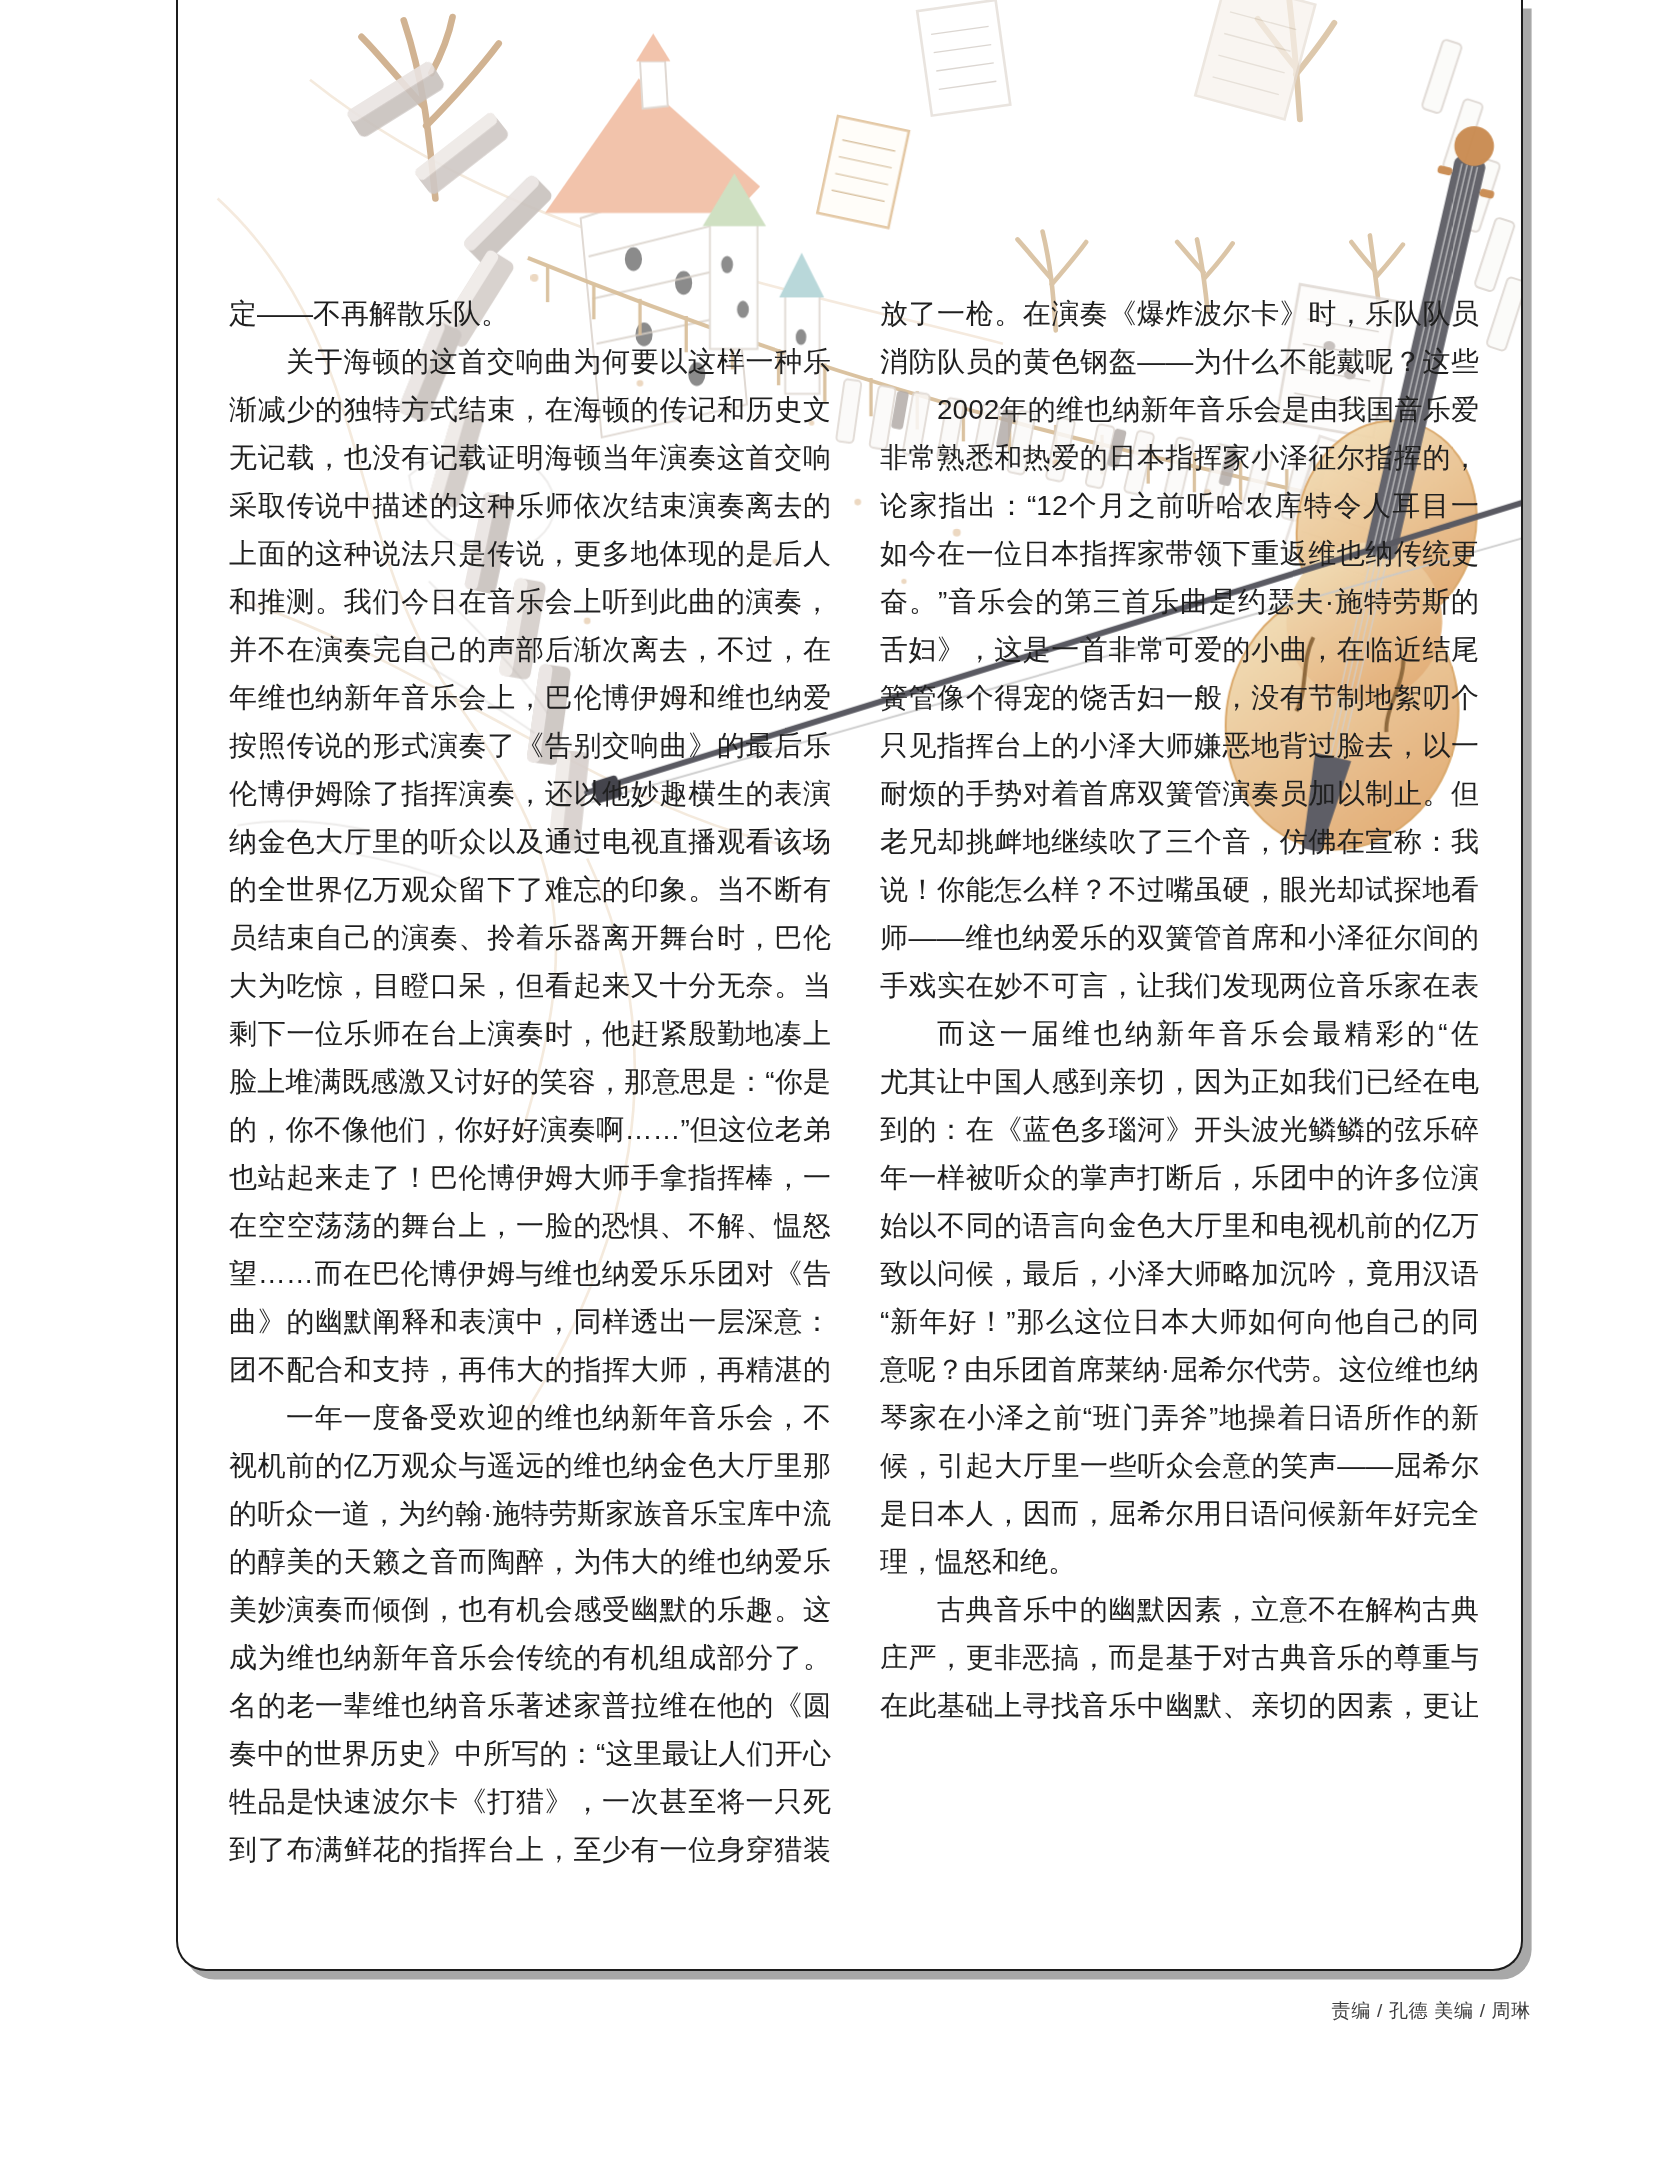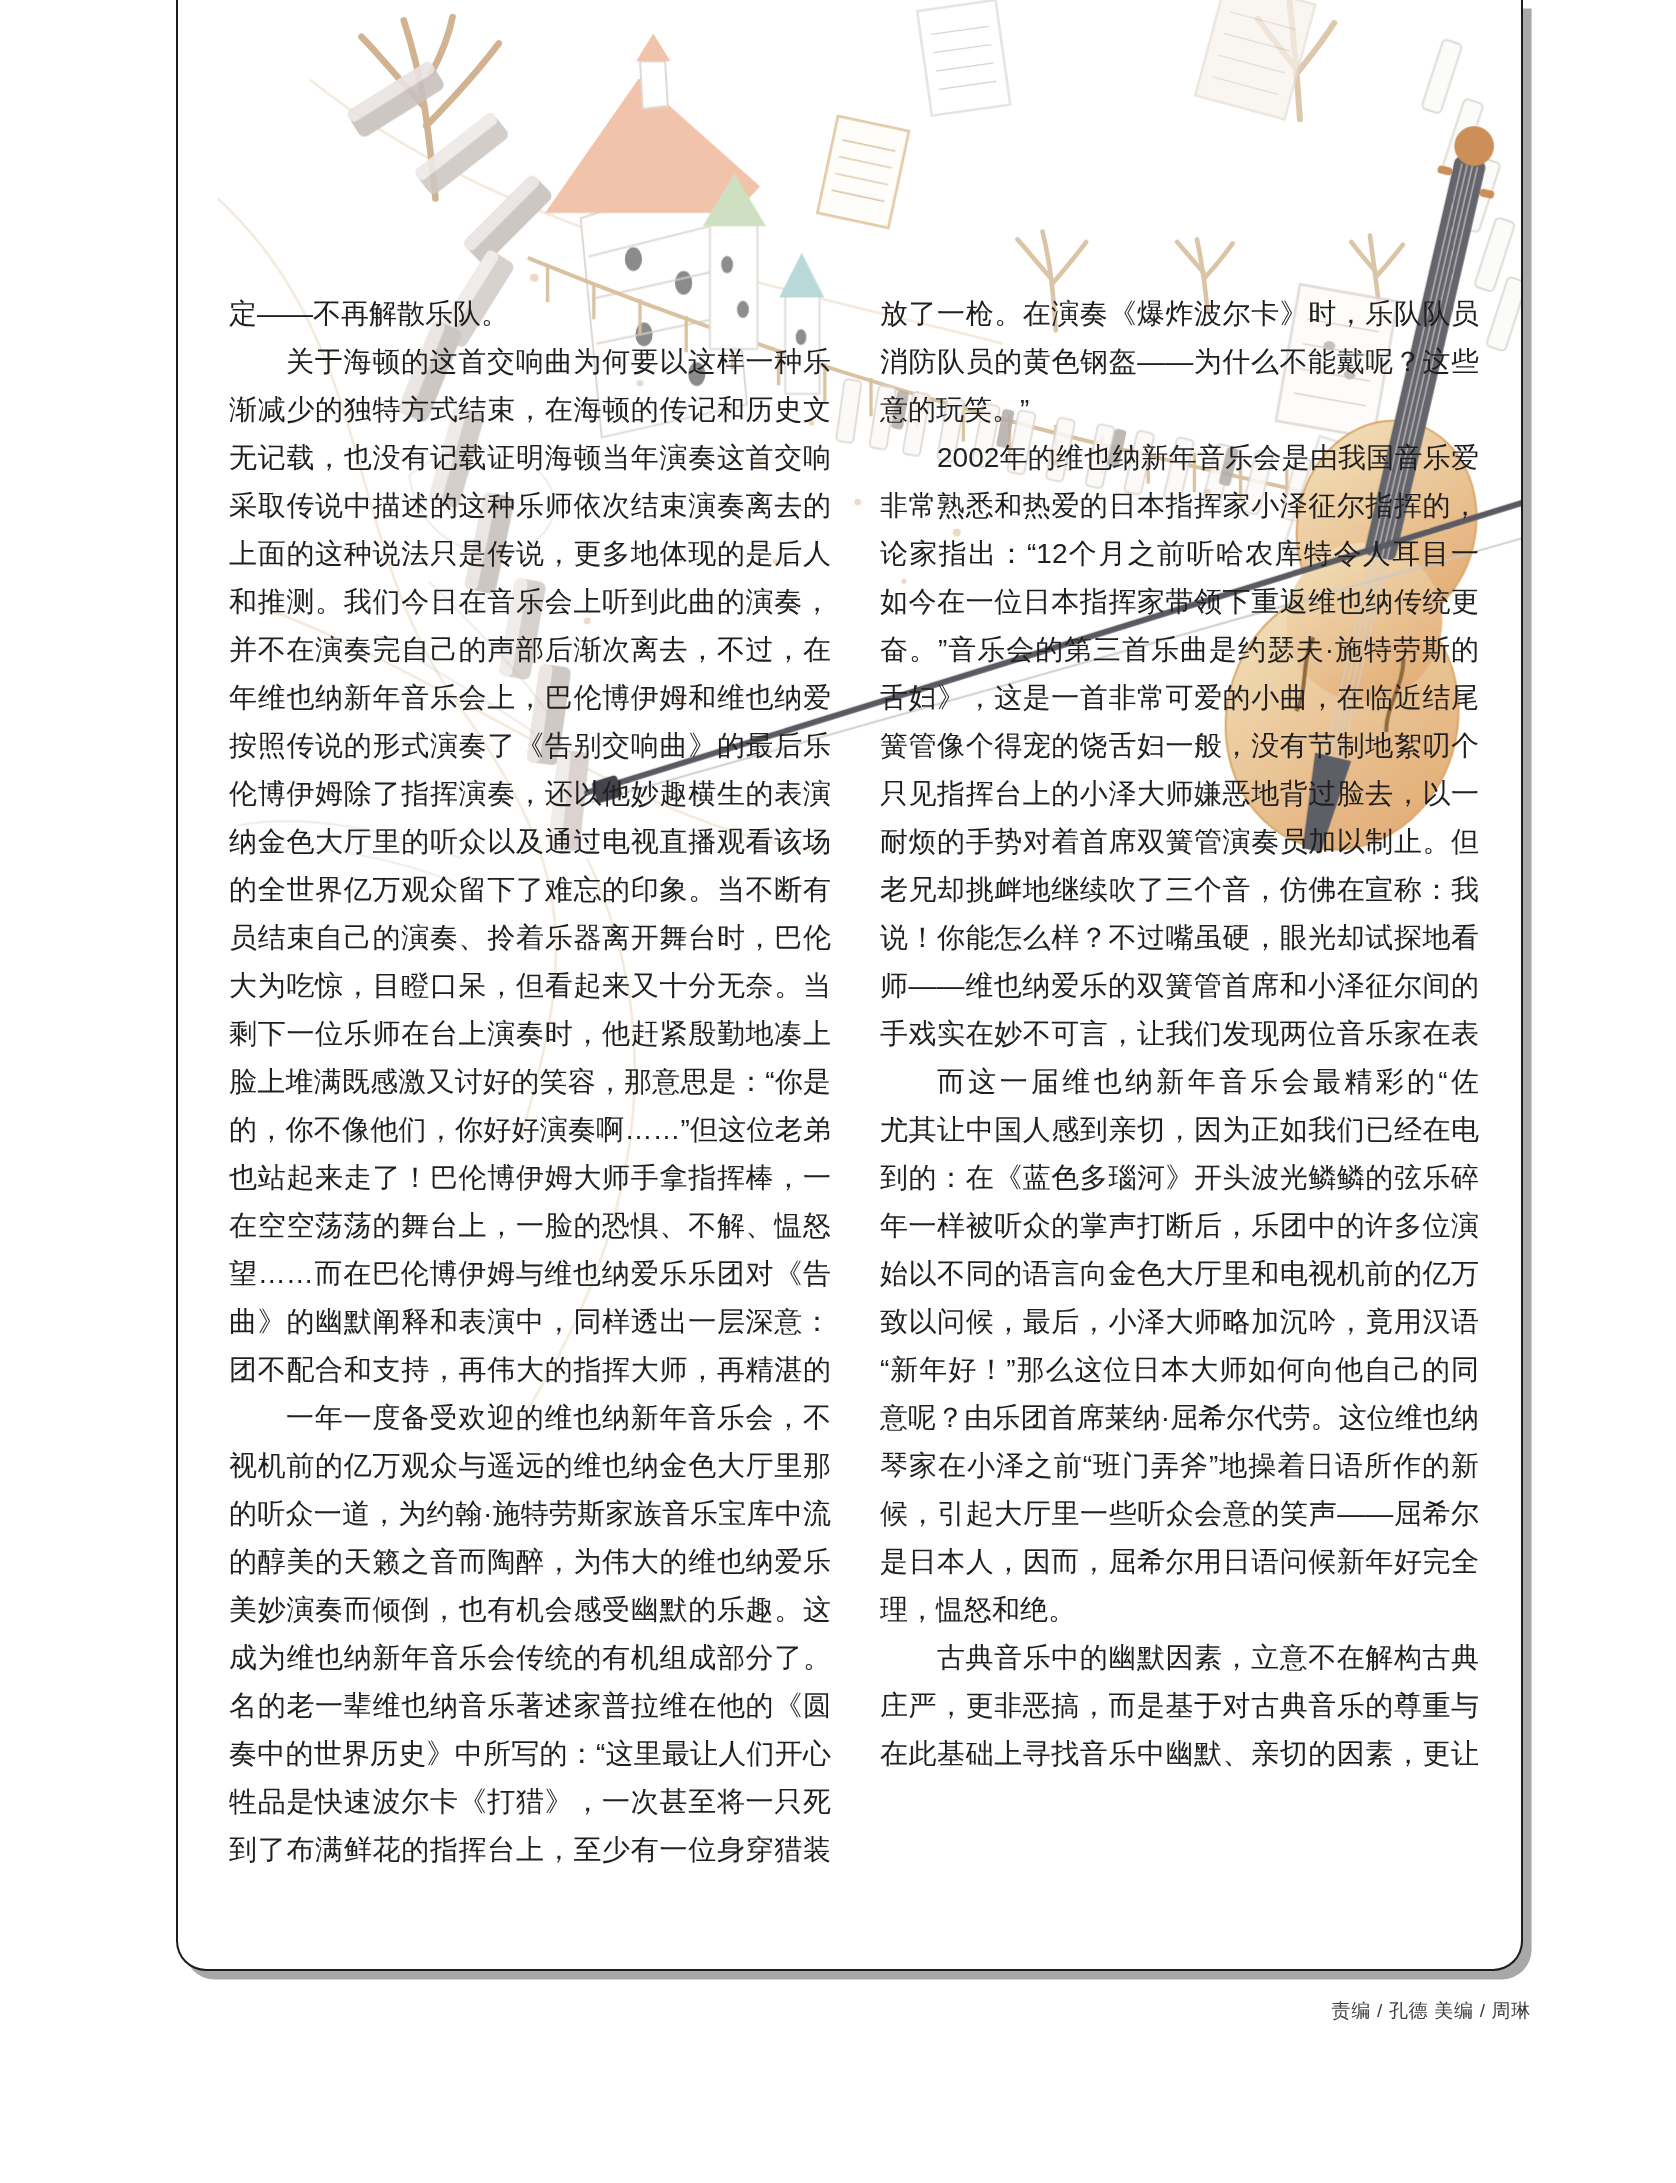--- a/index.html
+++ b/index.html
@@ -327,21 +327,20 @@
         <div class="line">美妙演奏而倾倒，也有机会感受幽默的乐趣。这一点也</div>
         <div class="line">成为维也纳新年音乐会传统的有机组成部分了。正如知</div>
         <div class="line">名的老一辈维也纳音乐著述家普拉维在他的《圆舞曲节</div>
         <div class="line">奏中的世界历史》中所写的：“这里最让人们开心的牺</div>
         <div class="line">牲品是快速波尔卡《打猎》，一次甚至将一只死兔子放</div>
         <div class="line">到了布满鲜花的指挥台上，至少有一位身穿猎装的牧师</div>
       </div>
     <div class="col col-right" id="col-right">
         <div class="line">放了一枪。在演奏《爆炸波尔卡》时，乐队队员戴上了</div>
         <div class="line">消防队员的黄色钢盔——为什么不能戴呢？这些都是善</div>
-        <div class="line end">意的玩笑。”</div>
         <div class="line indent">2002年的维也纳新年音乐会是由我国音乐爱好者</div>
         <div class="line">非常熟悉和热爱的日本指挥家小泽征尔指挥的，有评</div>
         <div class="line">论家指出：“12个月之前听哈农库特令人耳目一新，</div>
         <div class="line">如今在一位日本指挥家带领下重返维也纳传统更使人兴</div>
         <div class="line">奋。”音乐会的第三首乐曲是约瑟夫·施特劳斯的《饶</div>
         <div class="line">舌妇》，这是一首非常可爱的小曲，在临近结尾处，双</div>
         <div class="line">簧管像个得宠的饶舌妇一般，没有节制地絮叨个没完，</div>
         <div class="line">只见指挥台上的小泽大师嫌恶地背过脸去，以一个极不</div>
         <div class="line">耐烦的手势对着首席双簧管演奏员加以制止。但双簧管</div>
         <div class="line">老兄却挑衅地继续吹了三个音，仿佛在宣称：我还要</div>

